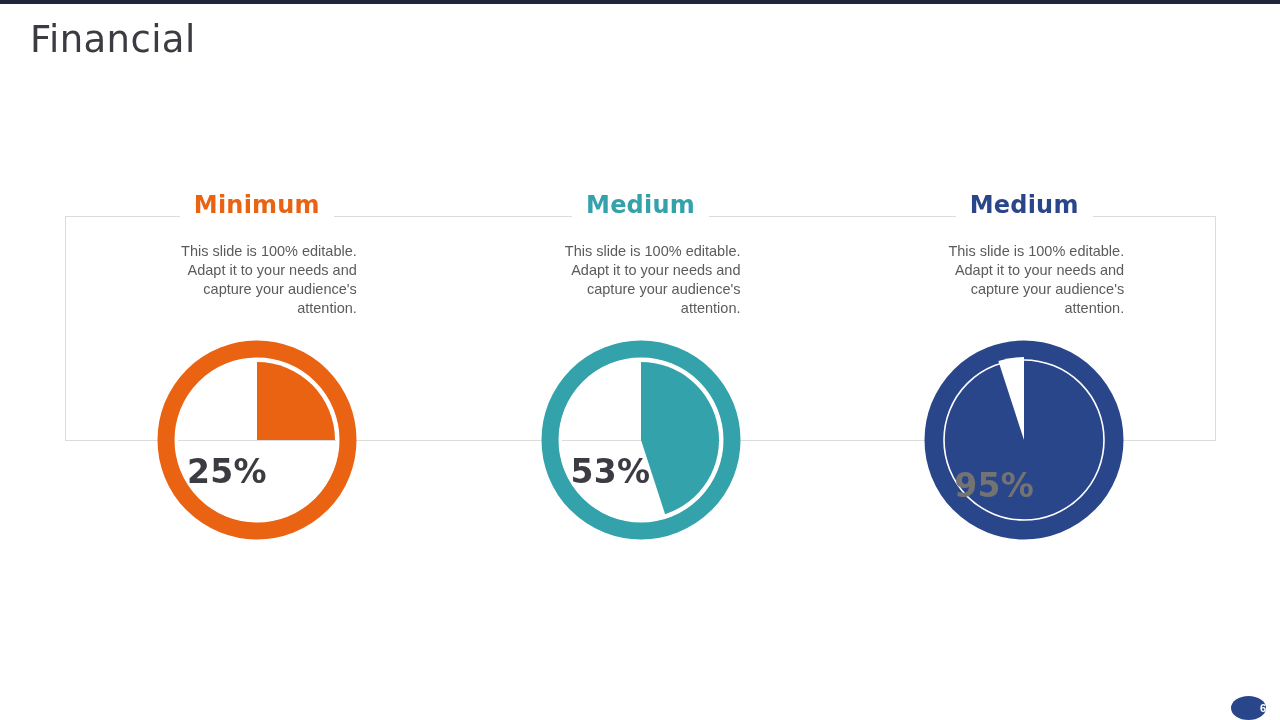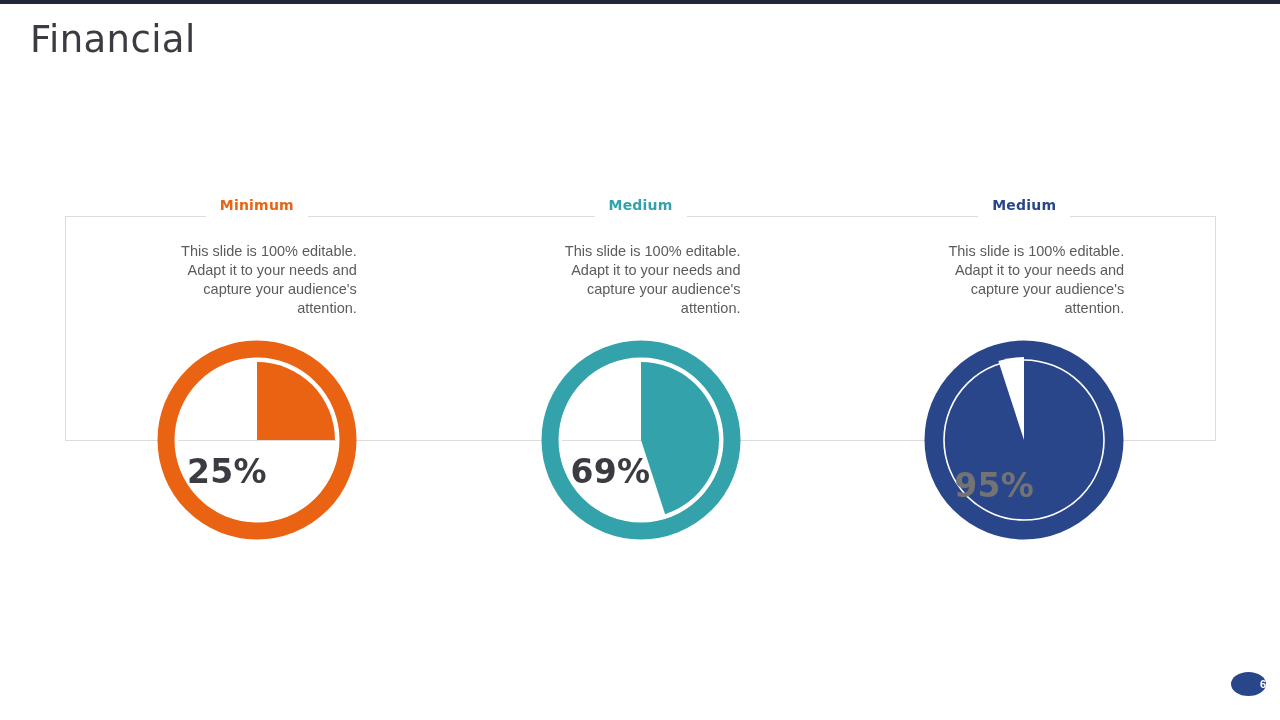--- a/index.html
+++ b/index.html
@@ -65,21 +65,21 @@
     position: relative;
     flex: 1 1 0;
     display: flex;
     flex-direction: column;
     align-items: center;
   }
 
   .col-heading {
     position: relative;
     z-index: 2;
-    font-size: 14px;
+    font-size: 24px;
     font-weight: bold;
     letter-spacing: 0.2px;
     background: #ffffff;
     padding: 0 14px;
     line-height: 30px;
     font-family: "DejaVu Sans", sans-serif;
   }
 
   .col-body {
     margin-top: 22px;
@@ -113,21 +113,21 @@
     font-weight: bold;
     letter-spacing: 0.3px;
     font-family: "DejaVu Sans", sans-serif;
     pointer-events: none;
   }
 
   
   .page-badge {
     position: absolute;
     right: 14px;
-    bottom: 24px;
+    bottom: 0;
     width: 24px;
     height: 24px;
     border-radius: 50%;
     background: #2a468b;
     color: #ffffff;
     font-size: 11px;
     font-weight: bold;
     display: flex;
     align-items: center;
     justify-content: center;
@@ -163,21 +163,21 @@
 
     <div class="column">
       <div class="col-heading" style="color: rgb(51, 162, 171);">Medium</div>
       <div class="col-body">This slide is 100% editable. Adapt it to your needs and capture your audience's attention.</div>
       <div class="chart-wrap">
         <svg class="chart-svg" viewBox="0 0 204 204">
           <circle class="ring" cx="102" cy="102" r="91" fill="none" stroke-width="17" stroke="#33a2ab"></circle>
           <path class="wedge" d="M 102 102 L 102 24 A 78 78 0 0 1 126.10332556124591 176.18240827102198 Z" fill="#33a2ab"></path>
         <circle cx="102" cy="102" r="80.5" fill="none" stroke="#ffffff" stroke-width="3"></circle>
           </svg>
-        <div class="chart-value" style="color: rgb(59, 59, 66); top: 114px; left: -30px;">69%</div>
+        <div class="chart-value" style="color: rgb(59, 59, 66); top: 114px; left: -30px;">53%</div>
       </div>
     </div>
 
     <div class="column">
       <div class="col-heading" style="color: rgb(42, 70, 139);">Medium</div>
       <div class="col-body">This slide is 100% editable. Adapt it to your needs and capture your audience's attention.</div>
       <div class="chart-wrap">
         <svg class="chart-svg" viewBox="0 0 204 204">
           <circle cx="102" cy="102" r="91" fill="#2a468b"></circle>
             <circle class="ring" cx="102" cy="102" r="91" fill="none" stroke-width="17" stroke="#2a468b"></circle>

